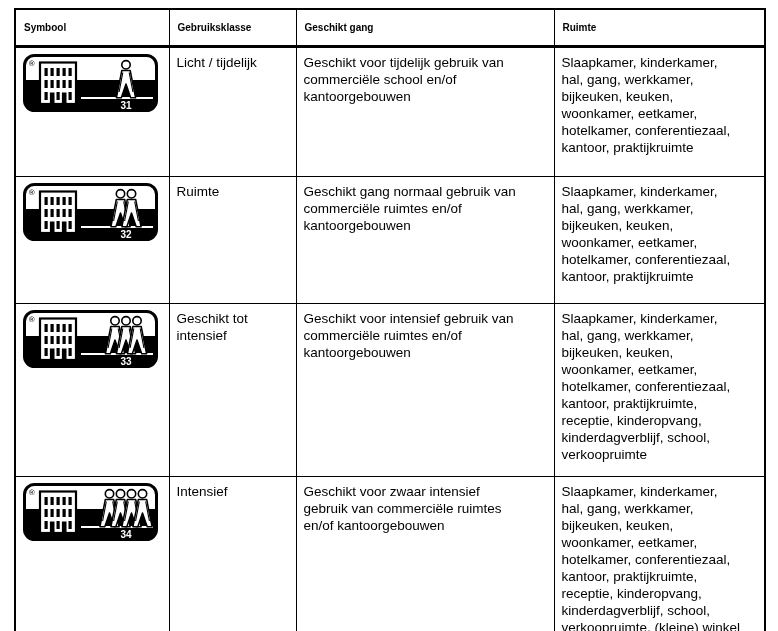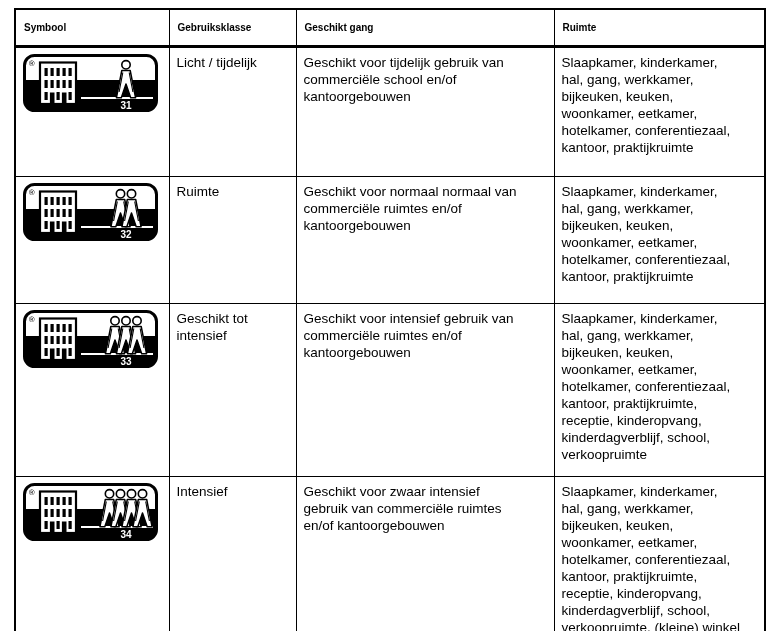--- a/index.html
+++ b/index.html
@@ -154,21 +154,21 @@
                   <path d="M 111.7 18.5 L 115.4 38" stroke="#000" stroke-width="1.1"></path>
                   <circle cx="108.5" cy="10.8" r="4.2" fill="#fff" stroke="#000" stroke-width="1.6"></circle>
                   <text x="103" y="55" fill="#fff" font-family="'Liberation Sans',sans-serif" font-size="10" font-weight="bold" text-anchor="middle">32</text>
                 </g>
                 <rect x="1.5" y="1.5" width="132" height="55" rx="10" ry="10" fill="none" stroke="#000" stroke-width="3"></rect>
                 <text x="5" y="12" fill="#000" font-family="'DejaVu Sans',sans-serif" font-size="7.5">®</text>
               </svg>
             </div>
         </td>
         <td class="txt">Ruimte</td>
-        <td class="txt">Geschikt voor normaal normaal van
+        <td class="txt">Geschikt gang normaal gebruik van
 commerciële ruimtes en/of
 kantoorgebouwen</td>
         <td class="txt">Slaapkamer, kinderkamer,
 hal, gang, werkkamer,
 bijkeuken, keuken,
 woonkamer, eetkamer,
 hotelkamer, conferentiezaal,
 kantoor, praktijkruimte</td>
       </tr>
       <tr class="r3">

